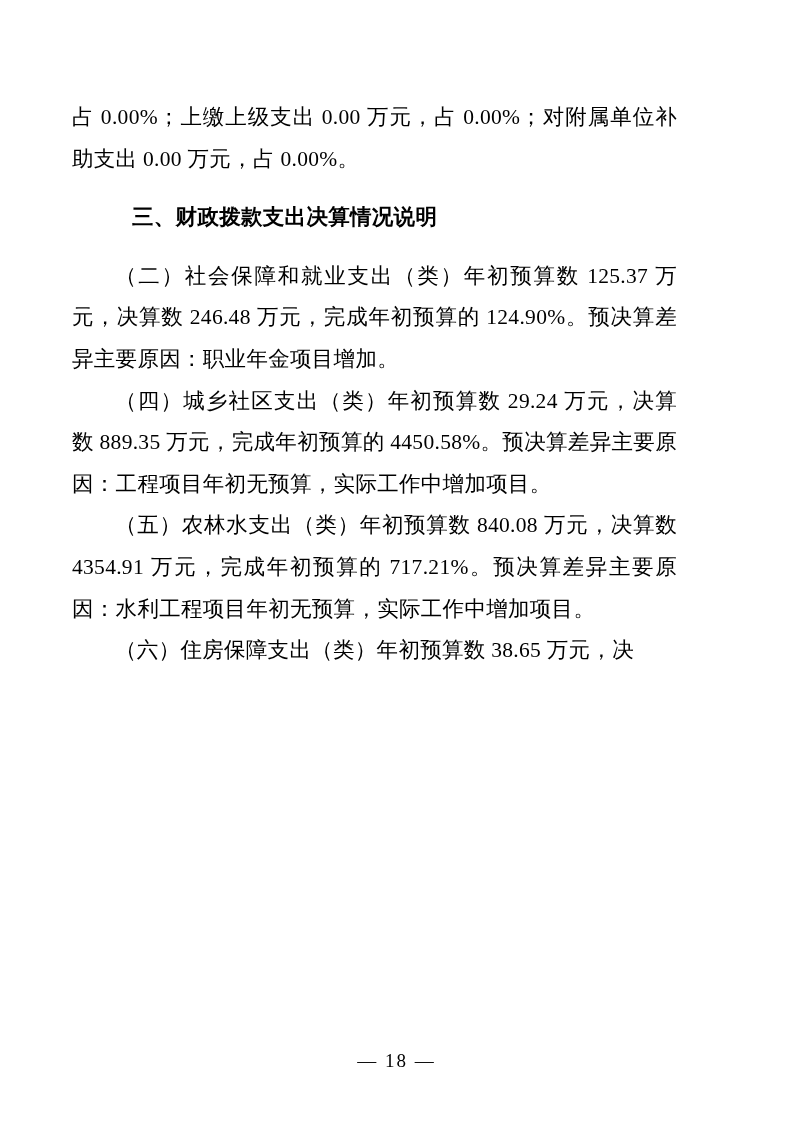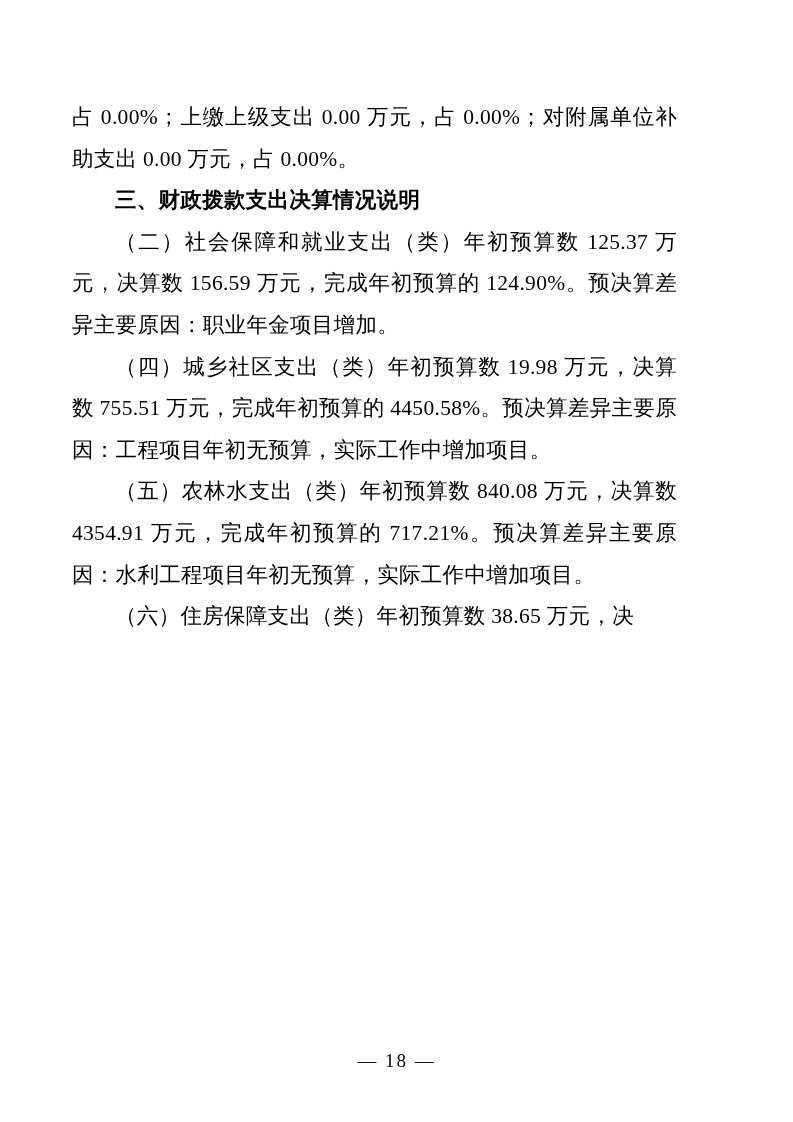--- a/index.html
+++ b/index.html
@@ -24,21 +24,21 @@
     margin: 0;
     text-align: justify;
     text-indent: 2em;
     line-height: 41.6px;
     letter-spacing: 0.3px;
   }
   .para.no-indent {
     text-indent: 0;
   }
   .heading {
-    margin: 0;
+    margin: 17px;
     text-indent: 2em;
     line-height: 41.6px;
     font-family: "Liberation Sans", "DejaVu Sans", sans-serif;
     font-weight: bold;
     font-size: 21.5px;
     letter-spacing: 0.3px;
   }
   .footer {
     position: absolute;
     left: 0;
@@ -54,23 +54,23 @@
 </head>
 <body>
 
 <div class="page">
   <p class="para no-indent">占 0.00%；上缴上级支出 0.00 万元，占 0.00%；对附属单位补助支出 0.00 万元，占 0.00%。</p>
 
   <p class="heading">三、财政拨款支出决算情况说明</p>
 
 
 
-  <p class="para">（二）社会保障和就业支出（类）年初预算数 125.37 万元，决算数 156.59 万元，完成年初预算的 124.90%。预决算差异主要原因：职业年金项目增加。</p>
+  <p class="para">（二）社会保障和就业支出（类）年初预算数 125.37 万元，决算数 246.48 万元，完成年初预算的 124.90%。预决算差异主要原因：职业年金项目增加。</p>
 
 
-  <p class="para">（四）城乡社区支出（类）年初预算数 19.98 万元，决算数 755.51 万元，完成年初预算的 4450.58%。预决算差异主要原因：工程项目年初无预算，实际工作中增加项目。</p>
+  <p class="para">（四）城乡社区支出（类）年初预算数 29.24 万元，决算数 889.35 万元，完成年初预算的 4450.58%。预决算差异主要原因：工程项目年初无预算，实际工作中增加项目。</p>
 
   <p class="para">（五）农林水支出（类）年初预算数 840.08 万元，决算数 4354.91 万元，完成年初预算的 717.21%。预决算差异主要原因：水利工程项目年初无预算，实际工作中增加项目。</p>
 
   <p class="para">（六）住房保障支出（类）年初预算数 38.65 万元，决</p>
 
   <div class="footer">— 18 —</div>
 </div>
 
 </body></html>

